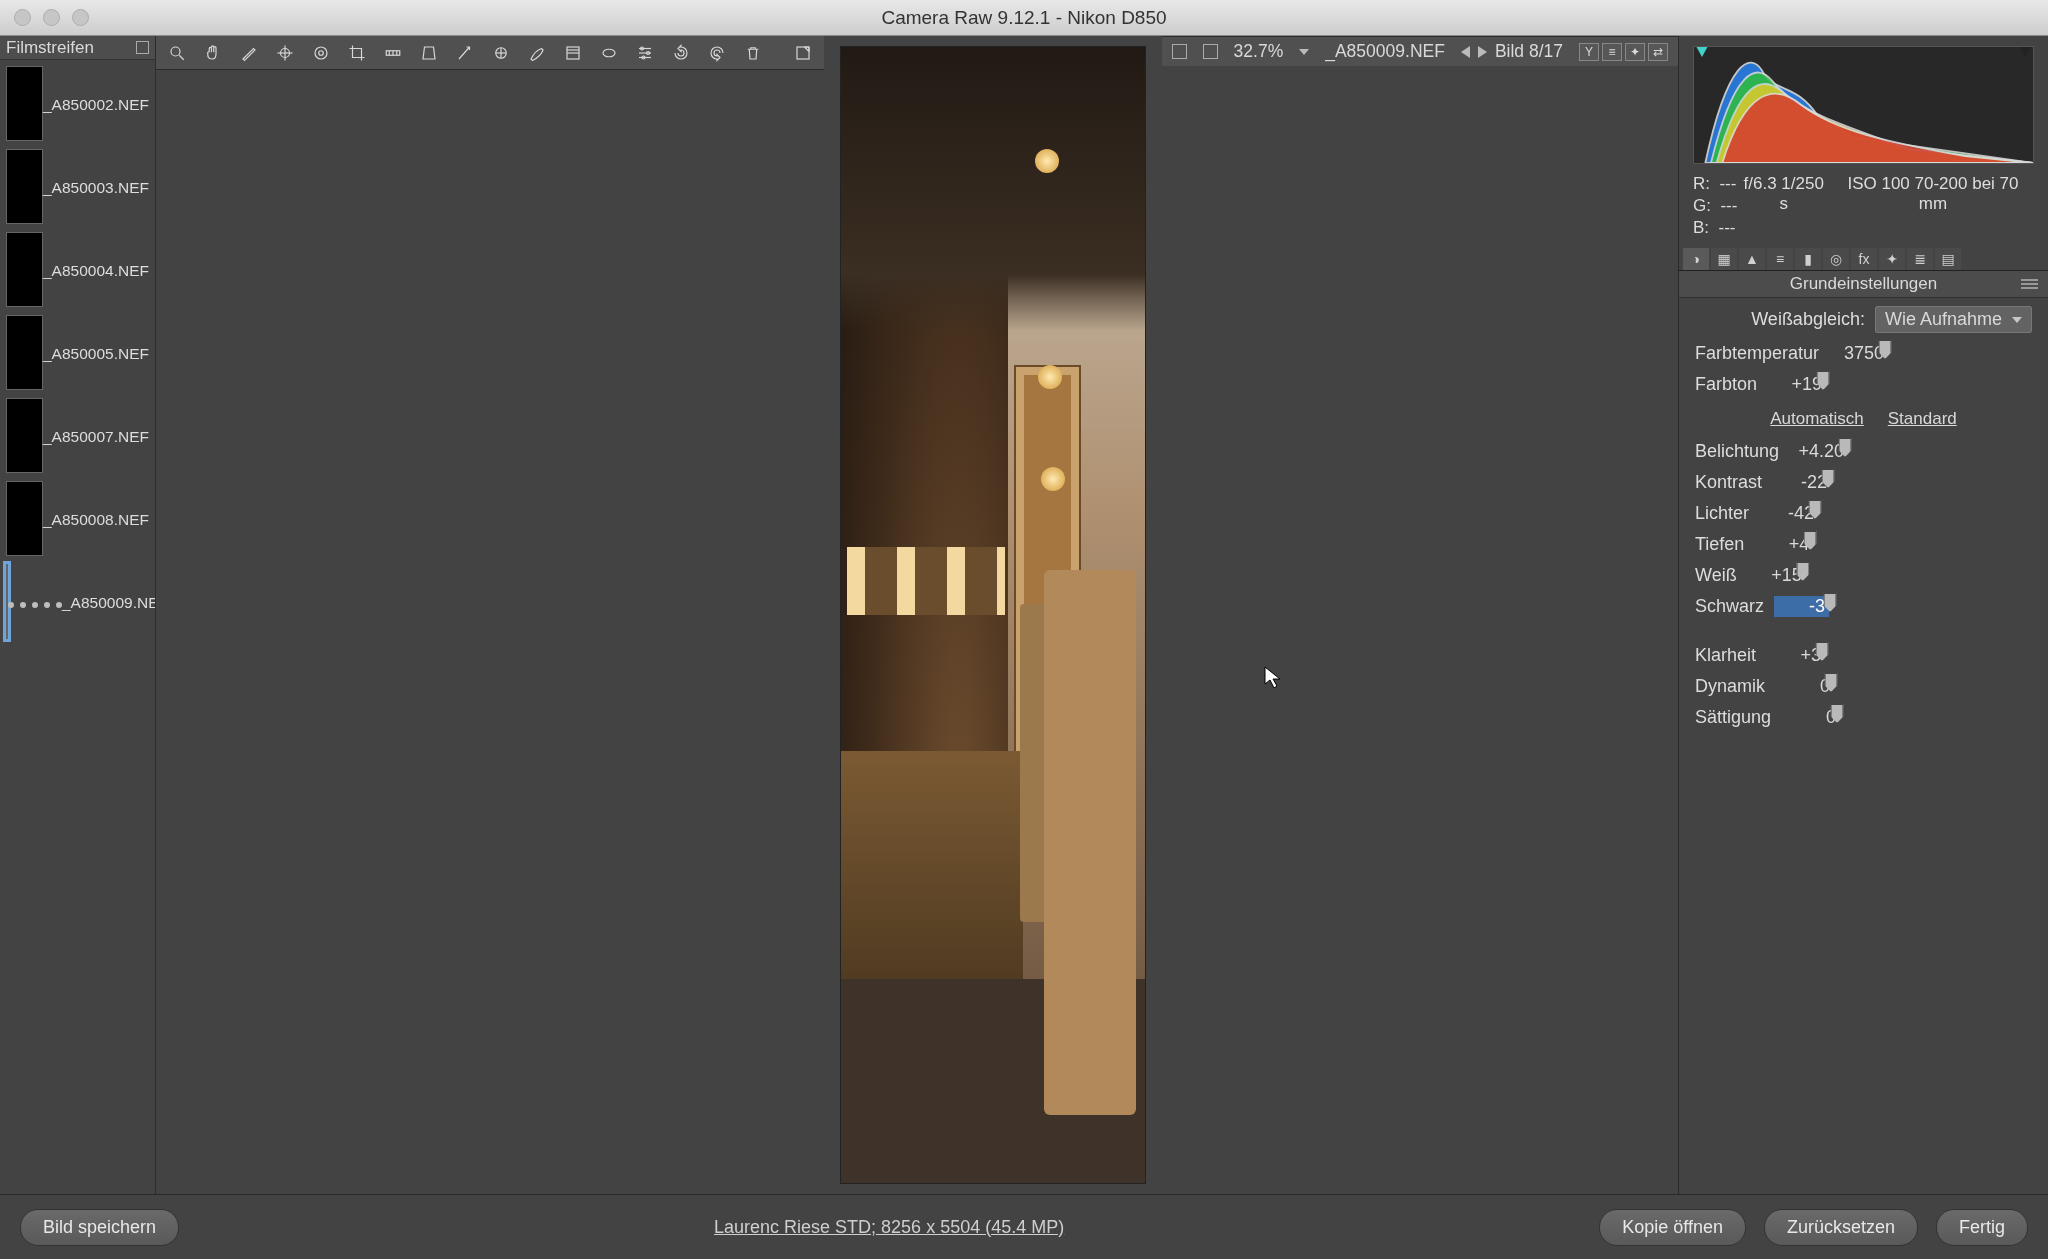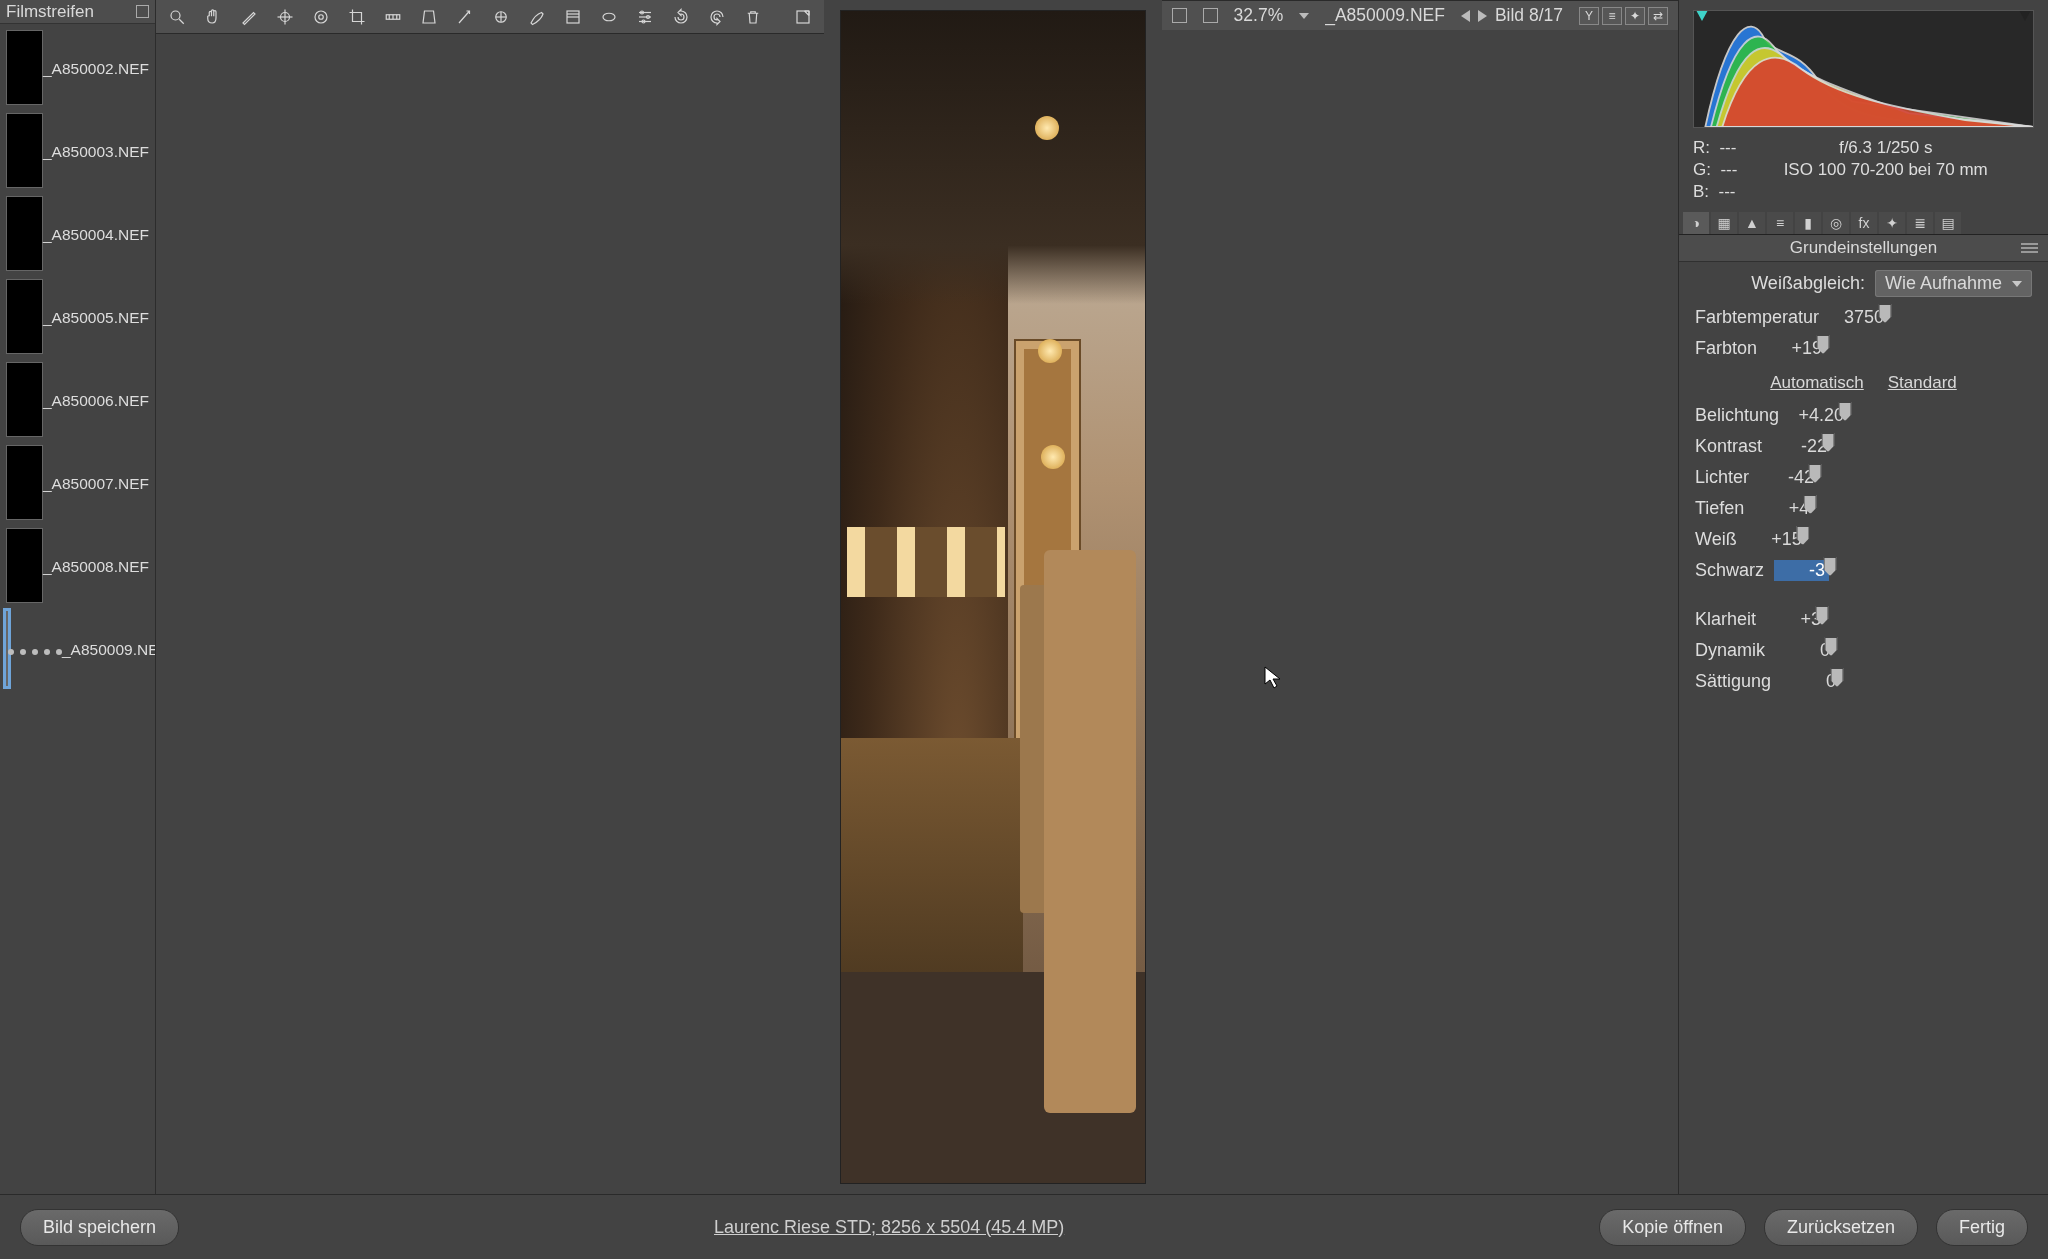--- a/index.html
+++ b/index.html
@@ -45,21 +45,21 @@
 .status .tools{ display:flex; gap:3px;}
 .status .tools span{ width:20px;height:18px; border:1px solid #888; background:#575757; display:flex;align-items:center;justify-content:center;font-size:12px;}
 .right { width:370px; background:var(--bg1); border-left:1px solid #2a2a2a; display:flex; flex-direction:column;}
 .histo-wrap{ padding:10px 14px 4px 14px;}
 .histo-box{ height:118px; background:#282828; border:1px solid #555; position:relative; overflow:hidden;}
 .histo-box .clip-l,.histo-box .clip-r{position:absolute;top:-1px;width:0;height:0;border-left:6px solid transparent;border-right:6px solid transparent;border-top:11px solid;}
 .histo-box .clip-l{left:2px;border-top-color:#3fd3c9;}
 .histo-box .clip-r{right:2px;border-top-color:#222;}
 .meta{ padding:6px 14px 6px 14px; font-size:17px; color:#ddd; display:flex;}
 .meta-l{ display:flex; flex-direction:column; gap:2px;}
-.meta-r{ flex:1; text-align:center; display:flex; flex-direction:column; gap:2px;}
+.meta-r{ flex:1; text-align:center; display:flex; gap:2px;}
 .tabs{ display:flex; gap:2px; padding:4px 4px 0 4px; background:#434343; border-bottom:1px solid #222;}
 .tabs span{ width:26px; height:22px; display:flex;align-items:center;justify-content:center; background:#4a4a4a; color:#d0d0d0; font-size:14px;}
 .tabs span:first-child{ background:#5a5a5a;}
 .panel-head{ height:27px; display:flex; align-items:center; justify-content:center; background:#4c4c4c; border-bottom:1px solid #303030; font-size:17px; position:relative;}
 .panel-head .menu-ind{position:absolute;right:10px;width:17px;height:11px;background:repeating-linear-gradient(#999,#999 2px,transparent 2px,transparent 4px);}
 .panel{ flex:1; padding:8px 16px; overflow:hidden; display:flex; flex-direction:column; gap:10px;}
 .row{ display:flex; align-items:center; gap:10px;}
 .label{ flex:1; color:#ddd;}
 .value, .value-sel{ width:55px; text-align:right; font-variant-numeric:tabular-nums;}
 .value-sel{ background:#3d6da6; color:#fff; padding:0 4px;}
@@ -96,20 +96,28 @@
 .photo-sim .bulb.c{left:66%;top:37%;}
 .photo-sim .lights{position:absolute;left:2%;top:44%;width:52%;height:6%;background:repeating-linear-gradient(90deg,#f3d9a0 0 18px,#6a4d2d 18px 50px);}
 svg{stroke:currentColor;fill:none;stroke-width:1.6;}
 .cursor{position:absolute; left:1264px; top:666px; pointer-events:none;}
 </style>
 </head>
 <body>
 
 <div class="app">
 
+  <div class="titlebar">
+    <div class="traffic">
+      <span></span>
+      <span></span>
+      <span></span>
+    </div>
+    <div class="titletext">Camera Raw 9.12.1 - Nikon D850</div>
+  </div>
 
   <div class="body">
 
     <div class="filmstrip">
       <div class="fs-head">
         <span>Filmstreifen</span>
         <span class="mini"></span>
       </div>
       <div class="thumbs" id="thumbs">
           <div class="thumb-item">
@@ -120,24 +128,20 @@
             <div class="thumb"></div>
             <div class="thumb-label">_A850003.NEF</div>
           </div>
           <div class="thumb-item">
             <div class="thumb"></div>
             <div class="thumb-label">_A850004.NEF</div>
           </div>
           <div class="thumb-item">
             <div class="thumb"></div>
             <div class="thumb-label">_A850005.NEF</div>
-          </div>
-          <div class="thumb-item">
-            <div class="thumb"></div>
-            <div class="thumb-label">_A850006.NEF</div>
           </div>
           <div class="thumb-item">
             <div class="thumb"></div>
             <div class="thumb-label">_A850007.NEF</div>
           </div>
           <div class="thumb-item">
             <div class="thumb"></div>
             <div class="thumb-label">_A850008.NEF</div>
           </div>
           <div class="thumb-item">

